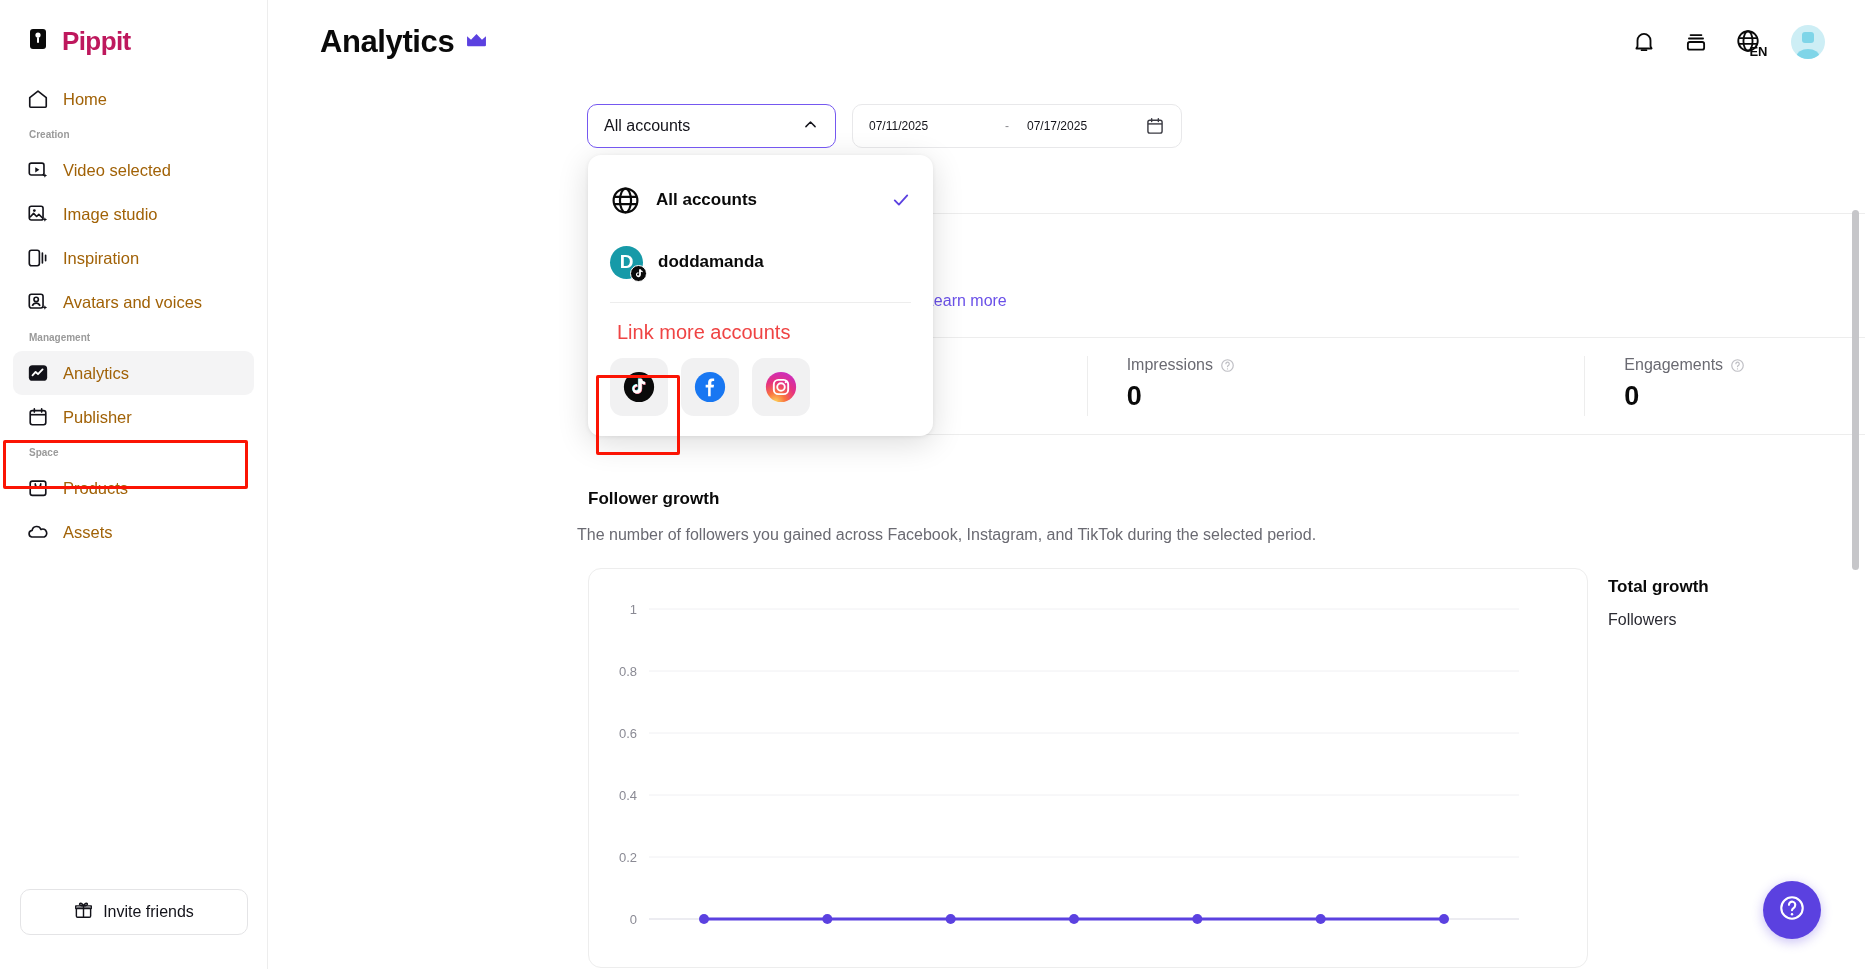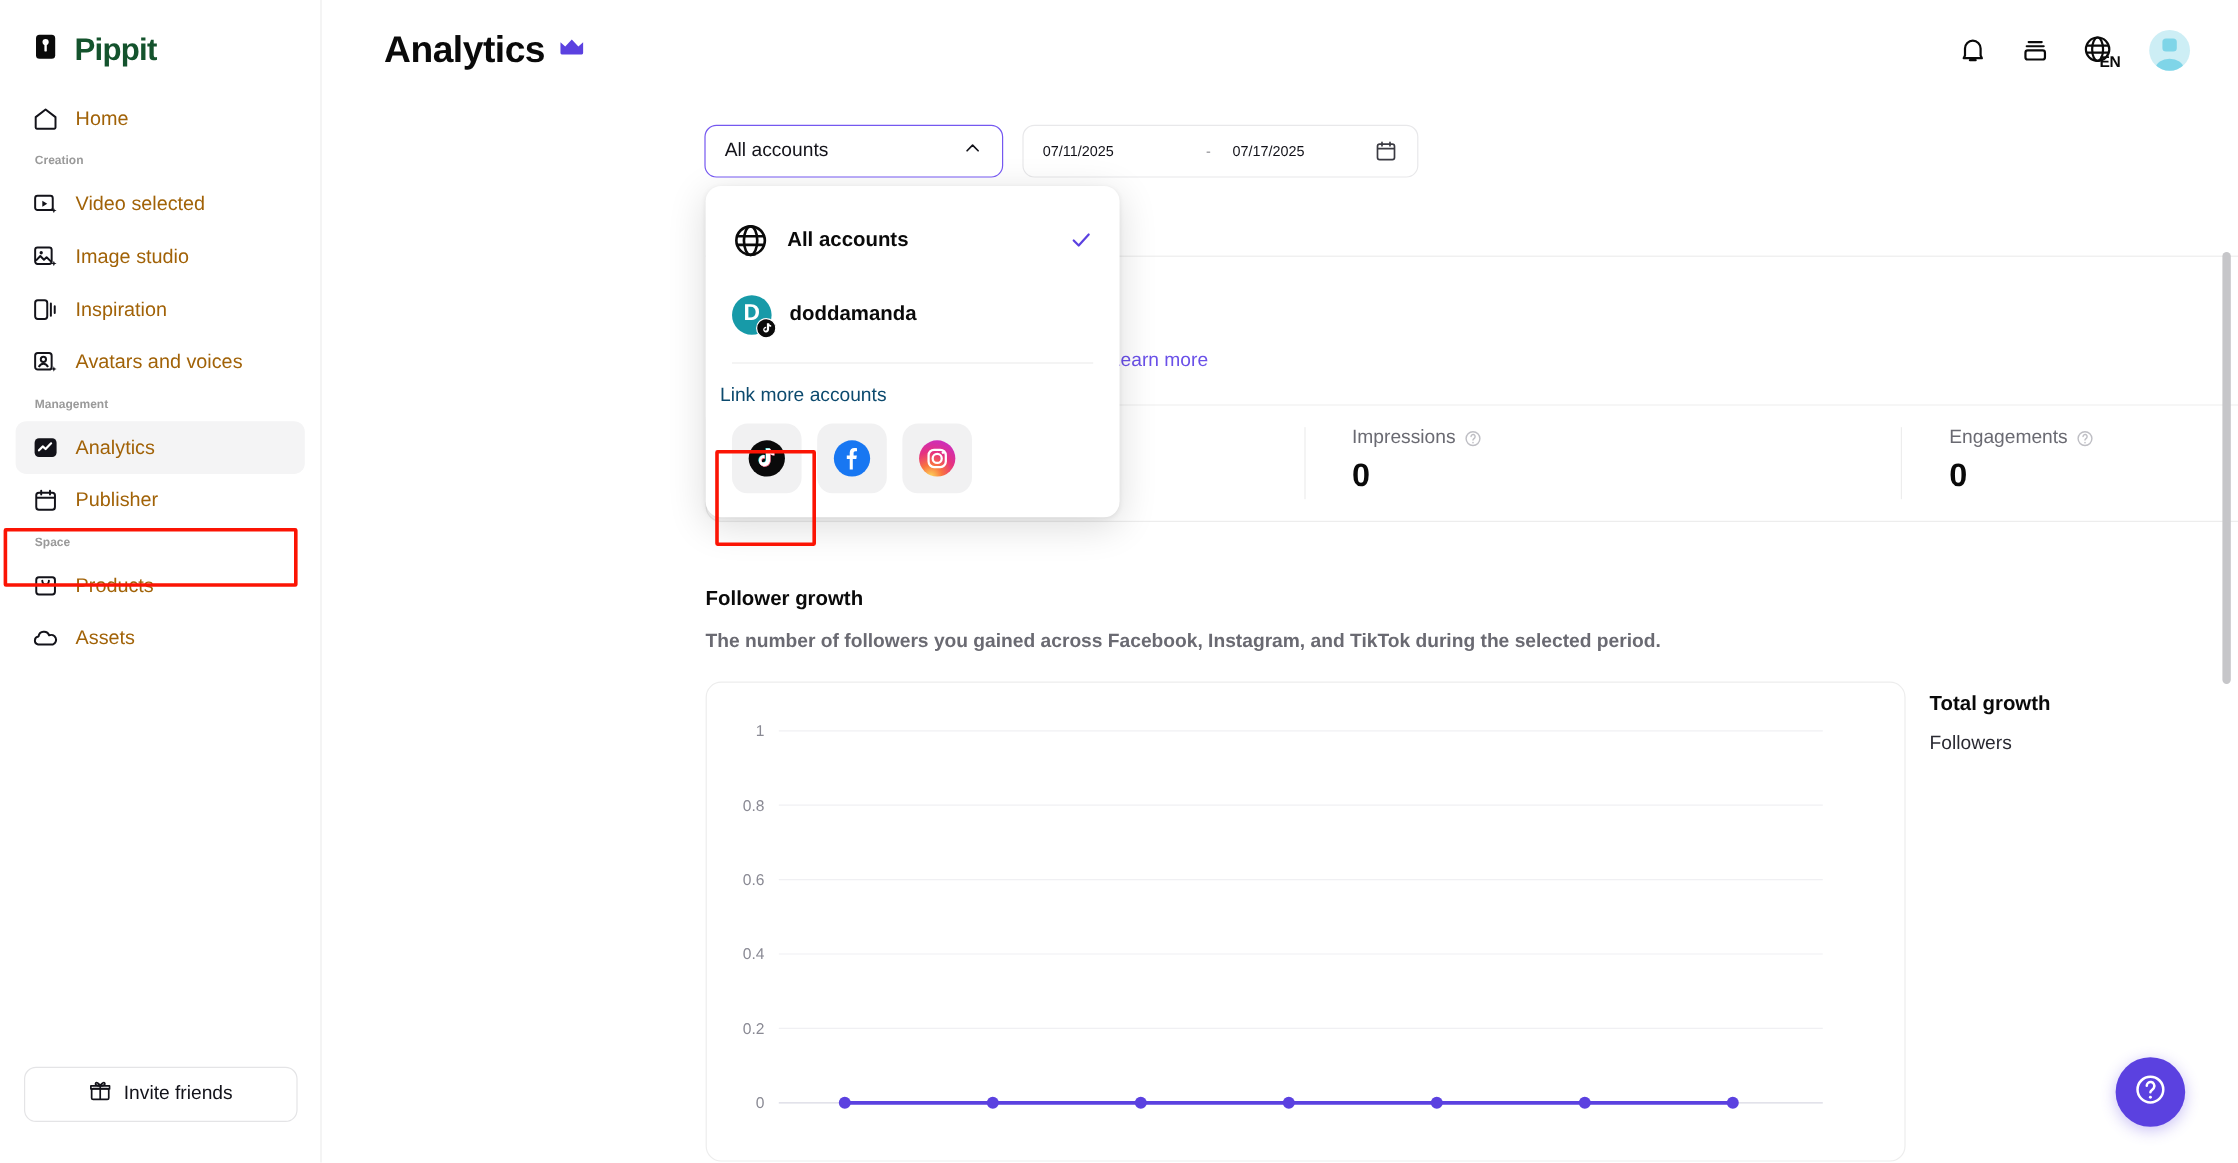--- a/index.html
+++ b/index.html
@@ -13,21 +13,21 @@
   .app { position: relative; width: 1865px; height: 969px; display: flex; }
 
   
   .sidebar {
     width: 268px; height: 969px; flex: 0 0 268px;
     background: #ffffff; border-right: 1px solid #ededed;
     position: relative;
   }
   .logo-row { display: flex; align-items: center; gap: 9px; padding: 26px 0 0 28px; }
   .logo-mark { width: 25px; height: 27px; position: relative; }
-  .logo-text { font-size: 26px; font-weight: 700; letter-spacing: -0.6px; color: #14532d; }
+  .logo-text { font-size: 26px; font-weight: 700; letter-spacing: -0.6px; color: #be185d; }
 
   .nav { margin-top: 20px; padding: 0 13px; }
   .nav-group-label {
     font-size: 10px; color: #9a9a9a; padding: 0 0 0 16px;
     margin: 8px 0 8px 0; font-weight: 700;
   }
   .nav-item {
     display: flex; align-items: center; gap: 14px;
     height: 44px; padding: 0 14px; border-radius: 9px;
     font-size: 16.5px; color: #a16207; cursor: pointer; position: relative;
@@ -116,21 +116,21 @@
     position: relative; flex: 0 0 33px;
     display: flex; align-items: center; justify-content: center;
     color: #fff; font-size: 19px; font-weight: 700;
   }
   .dd-avatar .badge {
     position: absolute; right: -4px; bottom: -3px; width: 17px; height: 17px;
     border-radius: 50%; background: #0a0a0a; border: 1.5px solid #fff;
     display: flex; align-items: center; justify-content: center;
   }
   .dd-divider { height: 1px; background: #ededed; margin: 9px 22px 0 22px; }
-  .dd-sub { font-size: 16px; color: #0c4a6e; padding: 18px 22px 10px 12px; }
+  .dd-sub { font-size: 20px; color: #ef4444; padding: 18px 22px 10px 29px; }
   .social-row { display: flex; gap: 13px; padding: 4px 22px 0 22px; }
   .social-btn {
     width: 58px; height: 58px; border-radius: 13px; background: #f1f1f2;
     display: flex; align-items: center; justify-content: center; cursor: pointer;
   }
 
   
   .hr-main { position: absolute; left: 320px; top: 213px; width: 1495px; height: 1px; background: #ededed; }
 
   
@@ -148,21 +148,21 @@
   .metric + .metric::before {
     content: ""; position: absolute; left: 0; top: 18px; bottom: 18px;
     width: 1px; background: #ededed;
   }
   .metric-label { font-size: 16px; color: #6a6a72; display: flex; align-items: center; gap: 7px; }
   .metric-value { font-size: 27px; font-weight: 700; color: #0a0a0a; margin-top: 7px; }
   .q-ico { width: 15px; height: 15px; opacity: 0.55; }
 
   
   .fg-title { position: absolute; left: 320px; top: 489px; font-size: 17px; font-weight: 700; color: #0a0a0a; }
-  .fg-desc { position: absolute; left: 320px; top: 526px; font-size: 16px; color: #6a6a72; font-weight: bold; }
+  .fg-desc { position: absolute; left: 309px; top: 526px; font-size: 16px; color: #6a6a72; }
 
   .chart-card {
     position: absolute; left: 320px; top: 568px; width: 1000px; height: 400px;
     border: 1px solid #ededed; border-radius: 13px; background: #fff; overflow: hidden;
   }
   .chart-svg { display: block; width: 998px; height: 398px; }
   .tick-lbl { font-size: 13px; fill: #8a8a94; font-family: "Liberation Sans", sans-serif; }
 
   .total-growth-title {
     position: absolute; left: 1340px; top: 577px; font-size: 17px; font-weight: 700; color: #0a0a0a;

